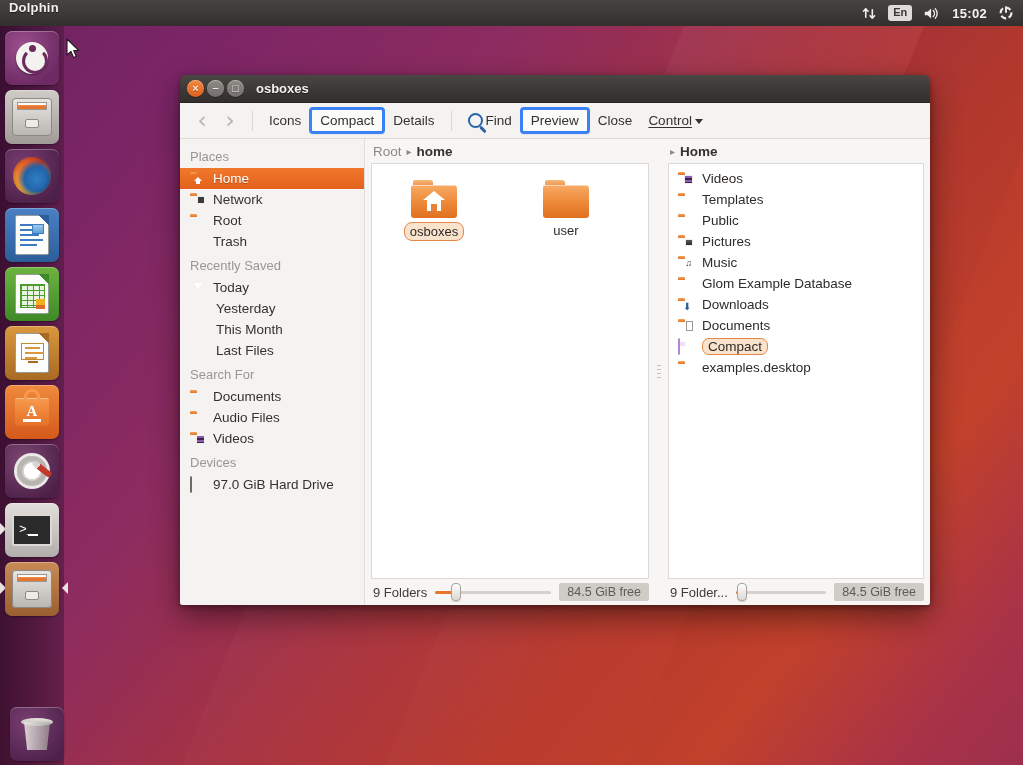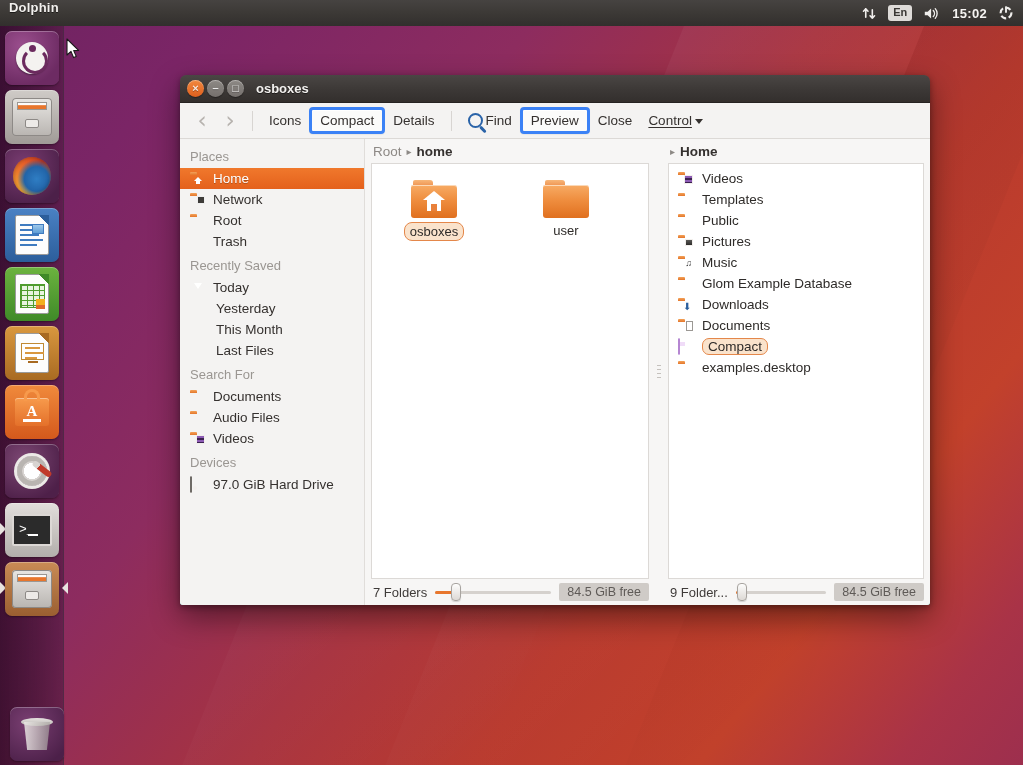--- a/index.html
+++ b/index.html
@@ -597,21 +597,21 @@
               <div class="bigfolder">
                 <div class="tabp"></div>
                   <div class="bd"></div>
               </div>
               <span class="icon-label">user</span>
             </div>
 
           </div>
         </div>
         <div class="statusbar">
-          <span class="status-count">7 Folders</span>
+          <span class="status-count">9 Folders</span>
           <span class="zoom-slider">
             <span class="track"></span>
             <span class="fill" style="width:18%"></span>
             <span class="knob" style="left:14%"></span>
           </span>
           <span class="free-space">84.5 GiB free</span>
         </div>
       </div>
 
       <div id="splitter">

